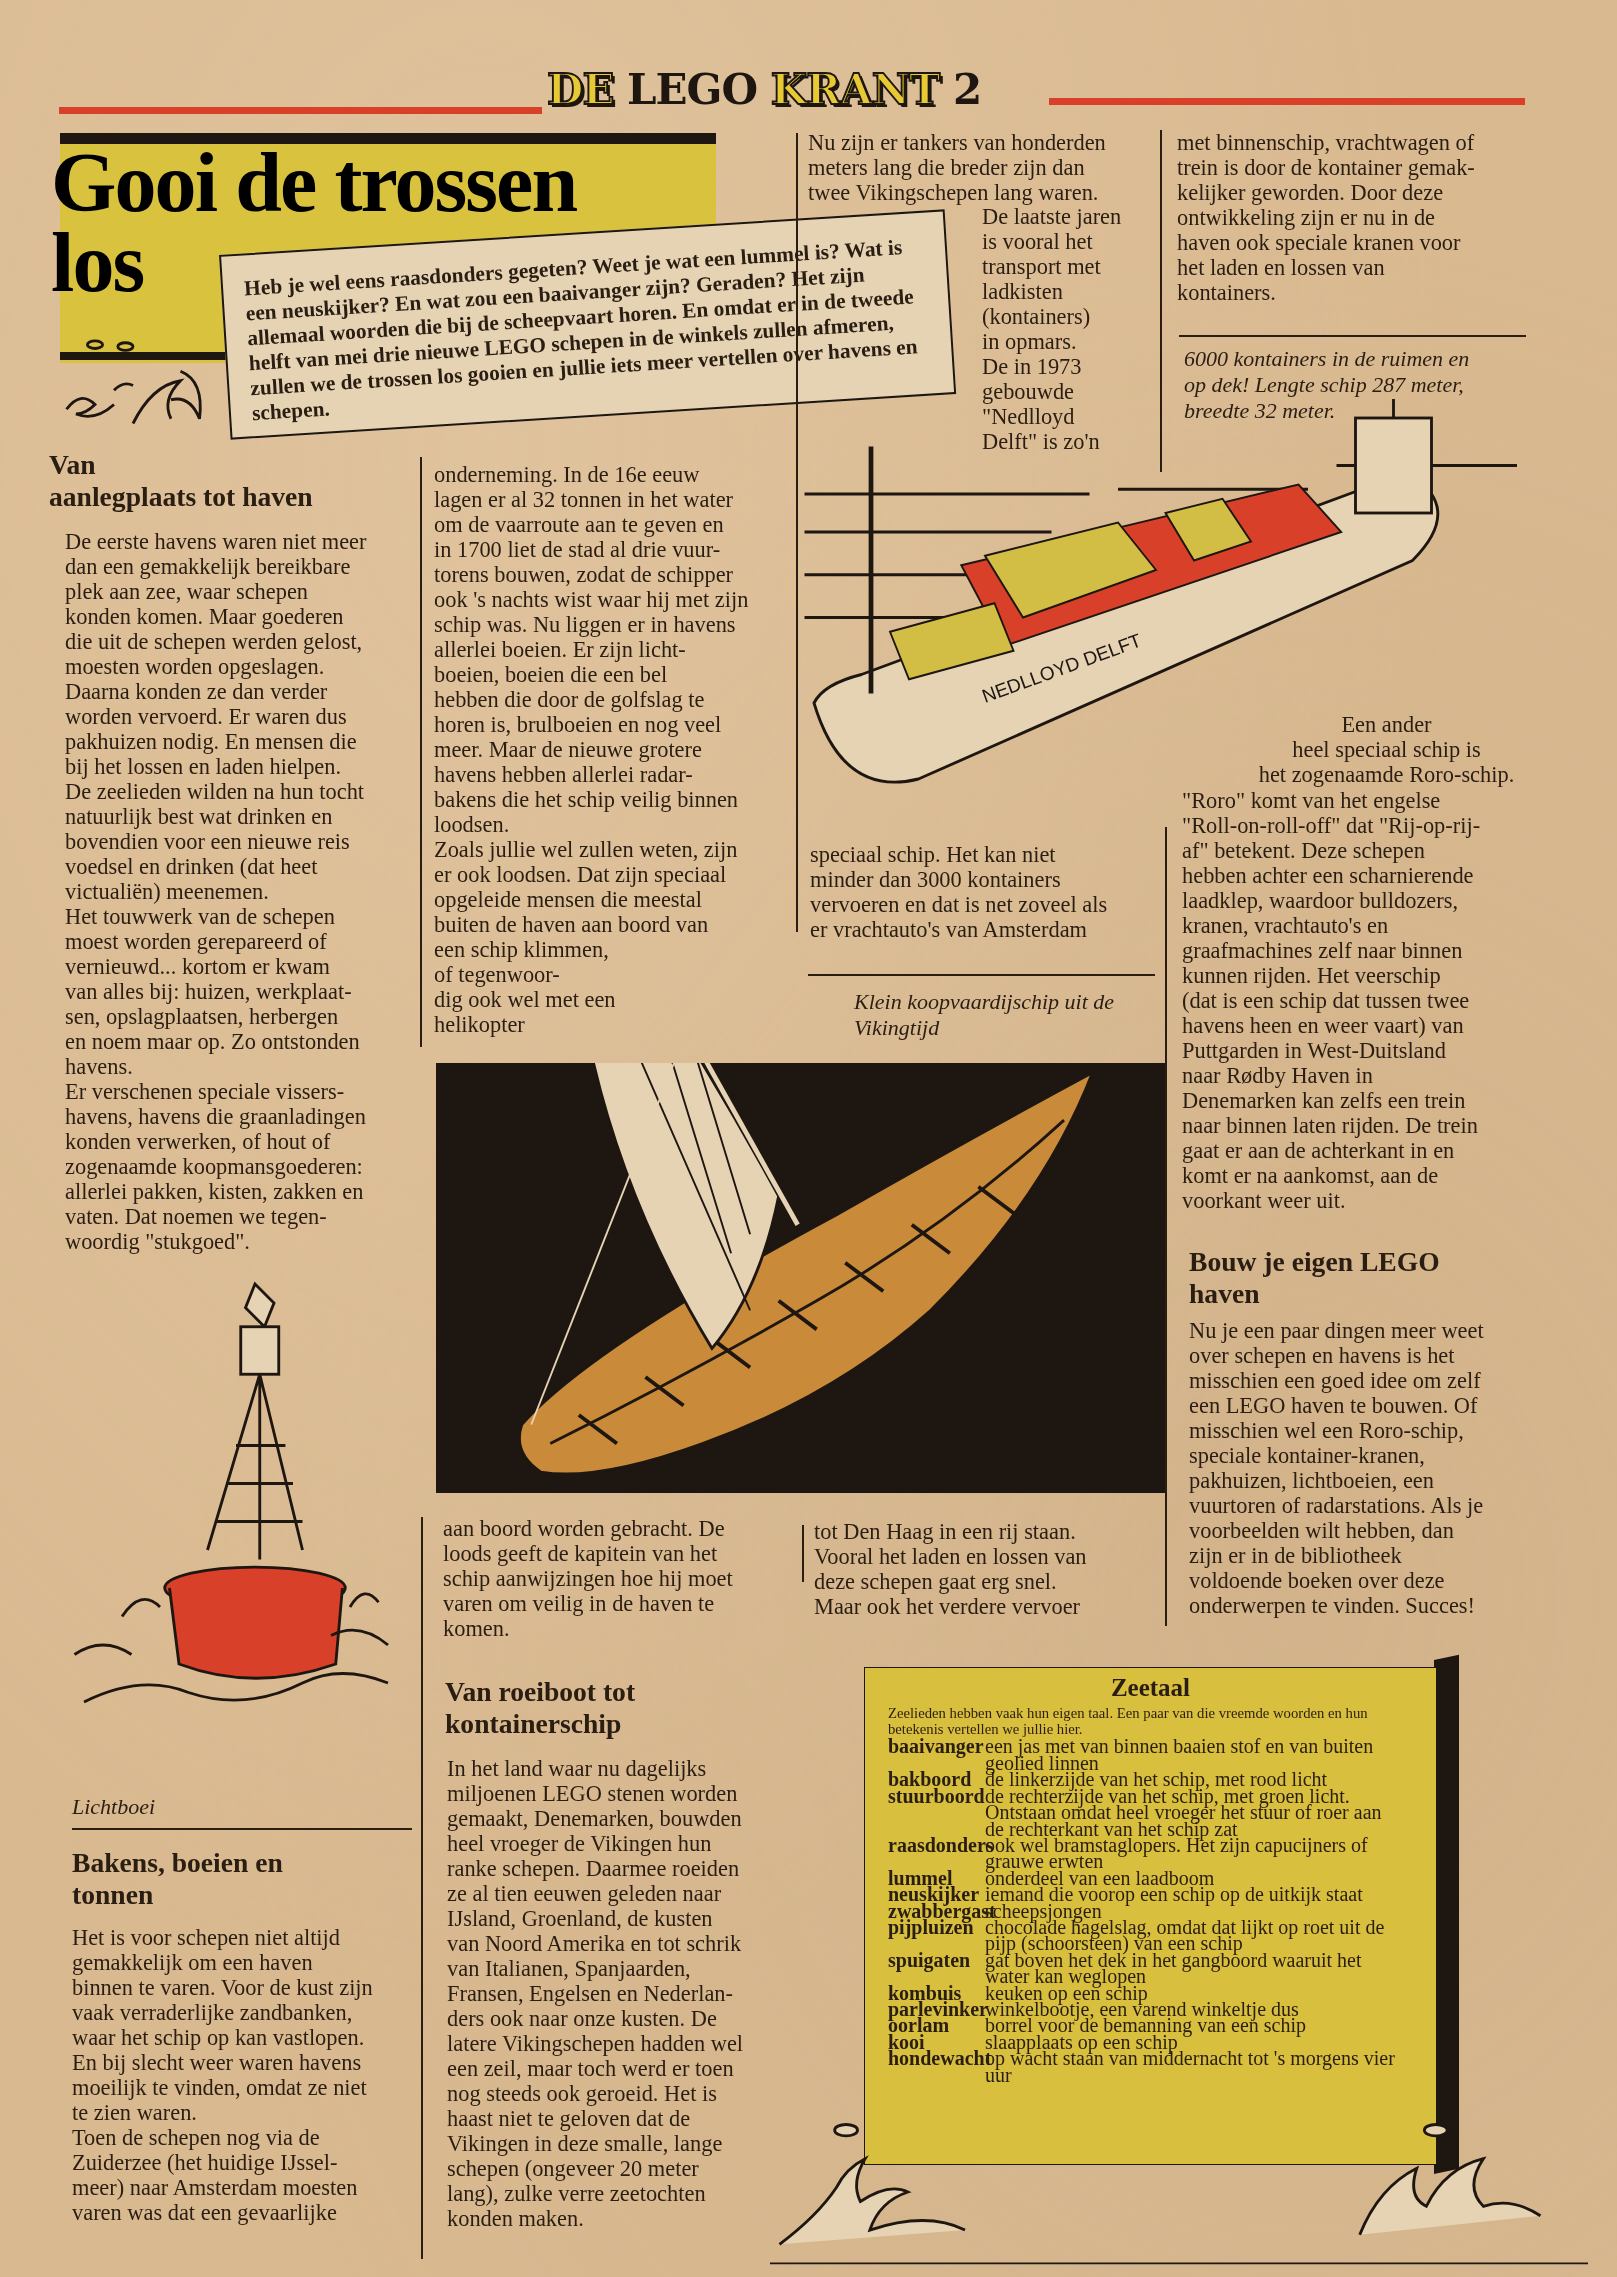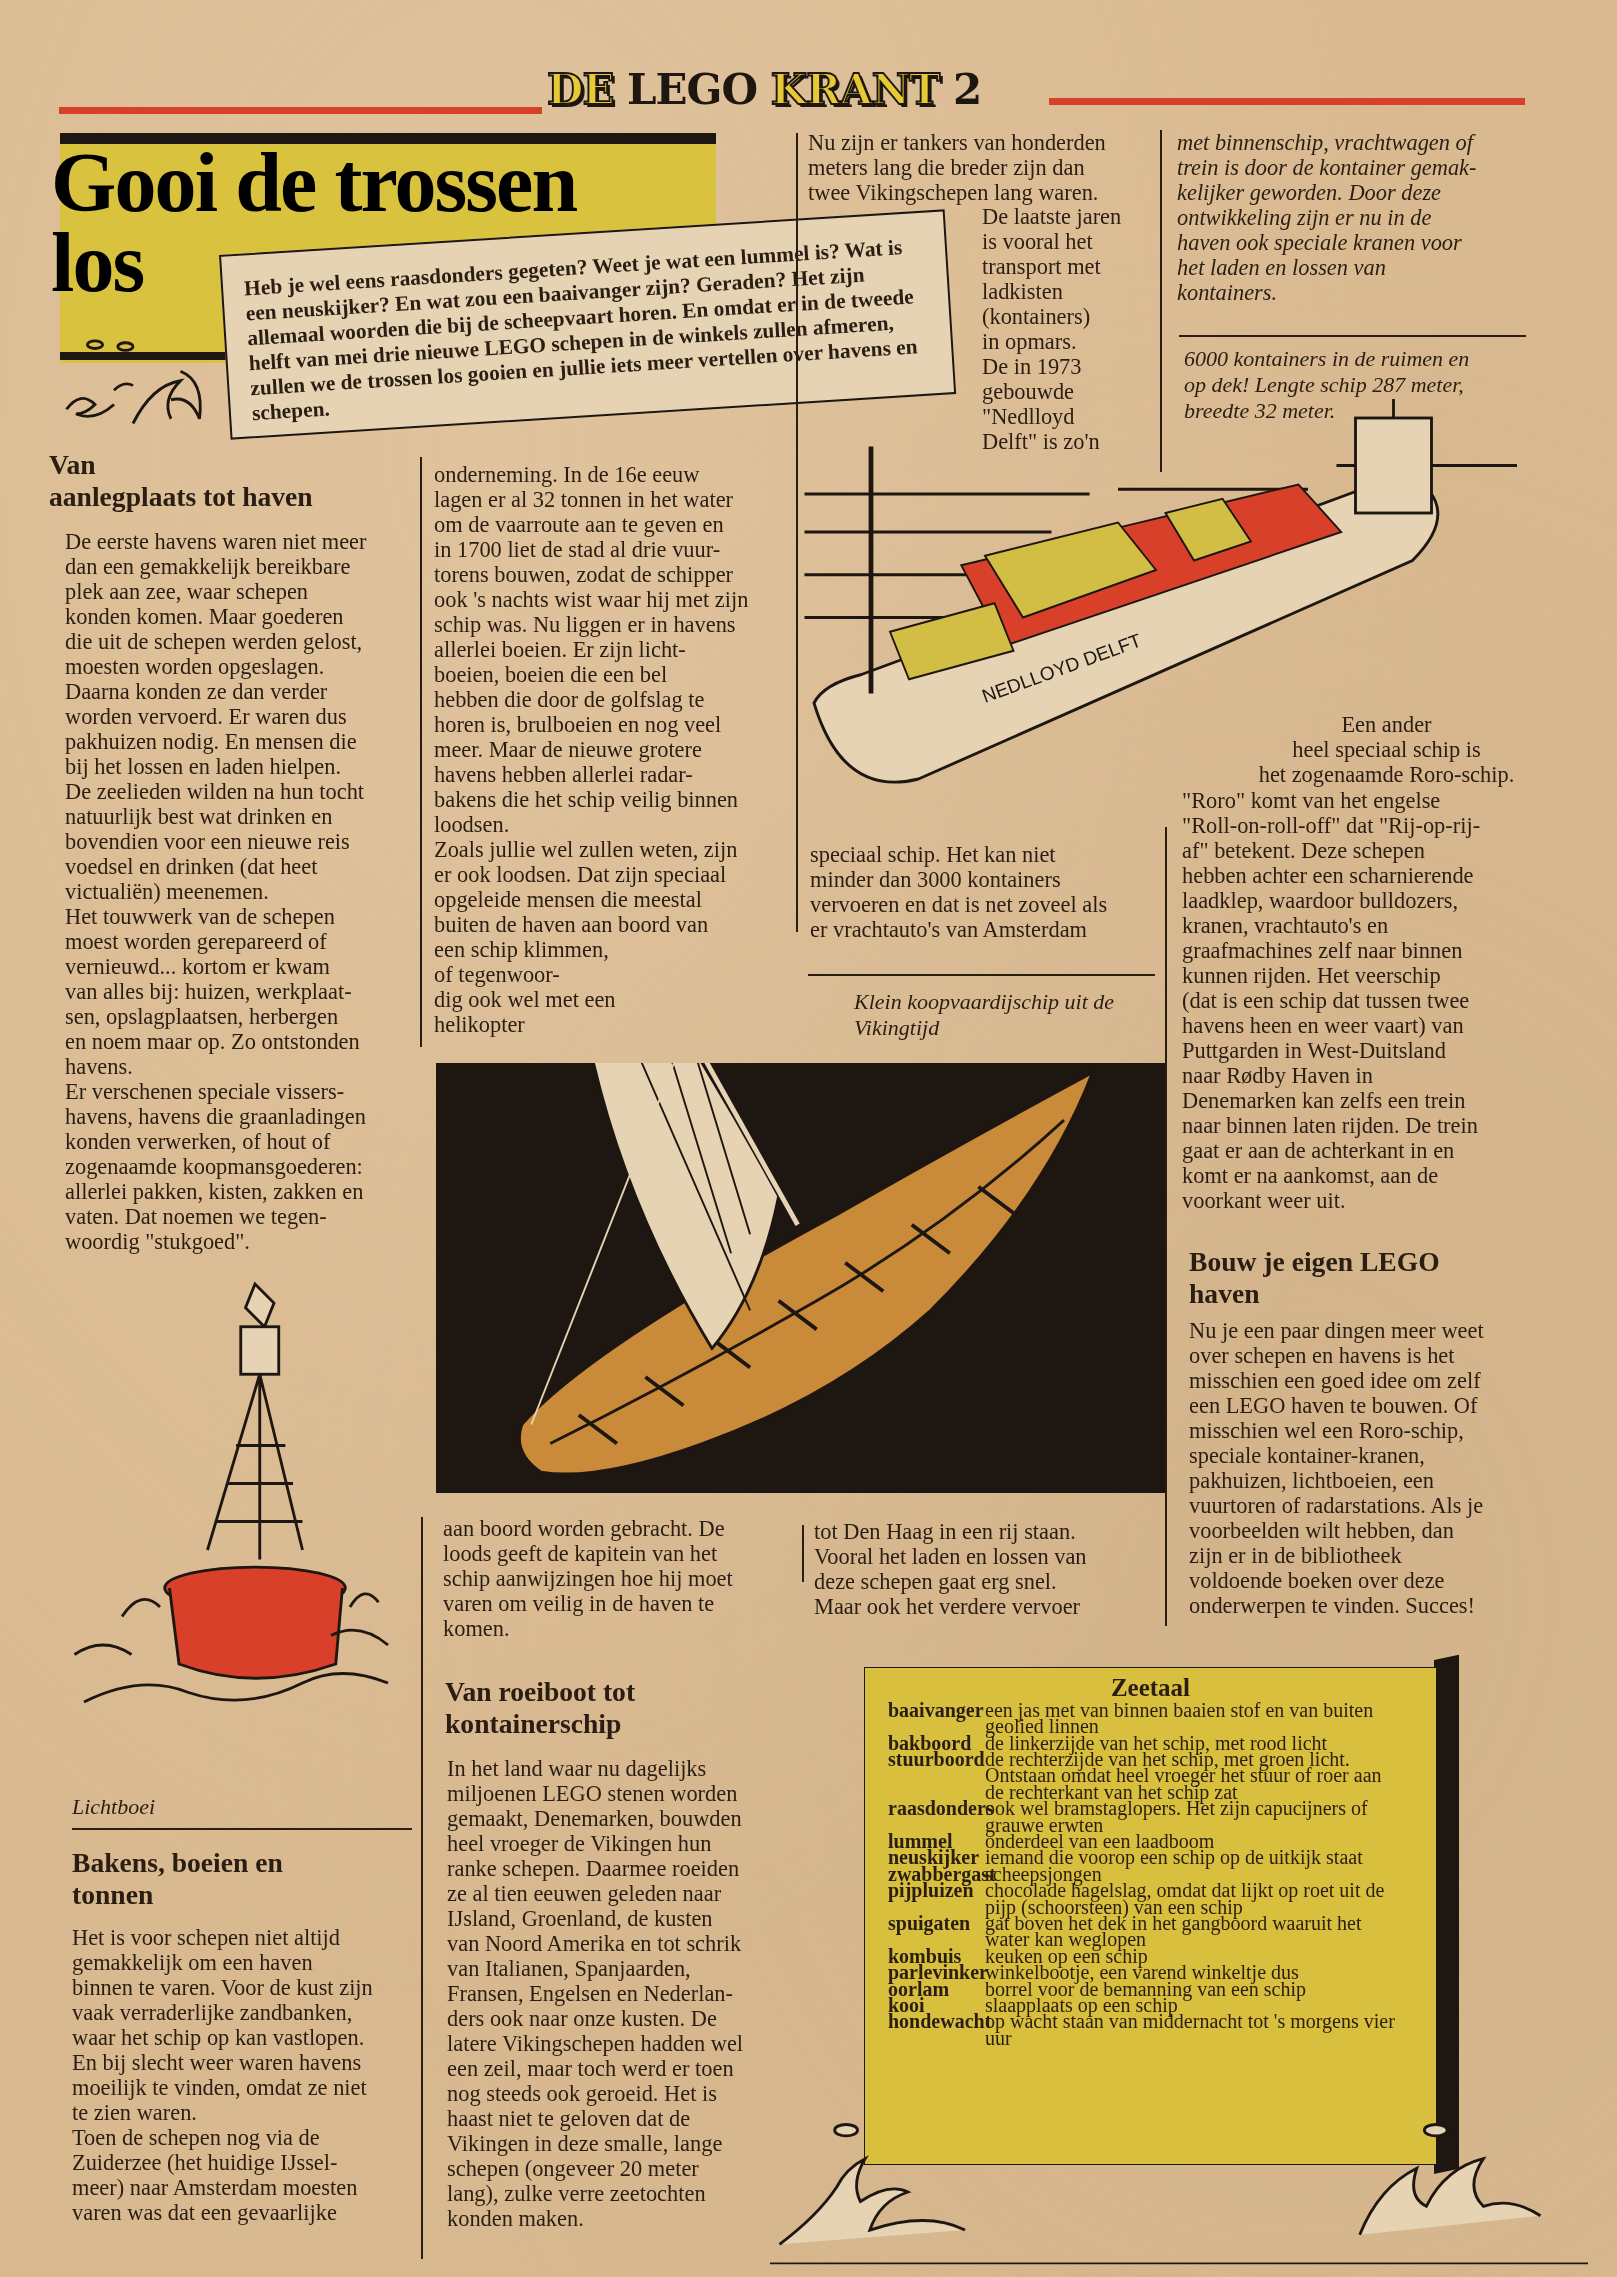--- a/index.html
+++ b/index.html
@@ -246,21 +246,21 @@
 vervoeren en dat is net zoveel als
 er vrachtauto's van Amsterdam</div>
 <div class="hline" style="left:808px; top:974px; width:347px;"></div>
 <div class="abs cap" style="left:854px; top:989px;">Klein koopvaardijschip uit de
 Vikingtijd</div>
 <div class="abs txt" style="left:814px; top:1519px; width:352px;">tot Den Haag in een rij staan.
 Vooral het laden en lossen van
 deze schepen gaat erg snel.
 Maar ook het verdere vervoer</div>
 
-<div class="abs txt" style="left:1177px; top:130px; width:361px;font-style:italic;">met binnenschip, vrachtwagen of
+<div class="abs txt" style="left:1177px; top:130px; width:361px;">met binnenschip, vrachtwagen of
 trein is door de kontainer gemak-
 kelijker geworden. Door deze
 ontwikkeling zijn er nu in de
 haven ook speciale kranen voor
 het laden en lossen van
 kontainers.</div>
 <div class="hline" style="left:1179px; top:335px; width:347px;"></div>
 <div class="abs cap" style="left:1184px; top:346px;">6000 kontainers in de ruimen en
 op dek! Lengte schip 287 meter,
 breedte 32 meter.</div>
@@ -296,20 +296,21 @@
 pakhuizen, lichtboeien, een
 vuurtoren of radarstations. Als je
 voorbeelden wilt hebben, dan
 zijn er in de bibliotheek
 voldoende boeken over deze
 onderwerpen te vinden. Succes!</div>
 
 <div class="zee-shadow"></div>
 <div class="zee">
   <div class="zee-title">Zeetaal</div>
+  <div class="zee-intro">Zeelieden hebben vaak hun eigen taal. Een paar van die vreemde woorden en hun betekenis vertellen we jullie hier.</div>
   <div class="zee-row">
       <span class="zee-term">baaivanger</span>
       <span class="zee-def">een jas met van binnen baaien stof en van buiten geolied linnen</span>
     </div>
   <div class="zee-row">
       <span class="zee-term">bakboord</span>
       <span class="zee-def">de linkerzijde van het schip, met rood licht</span>
     </div>
   <div class="zee-row">
       <span class="zee-term">stuurboord</span>

